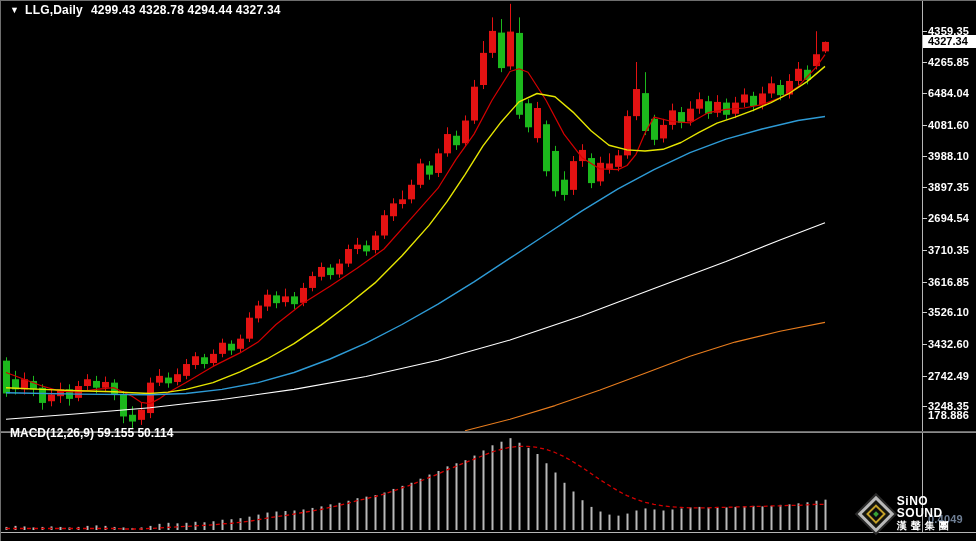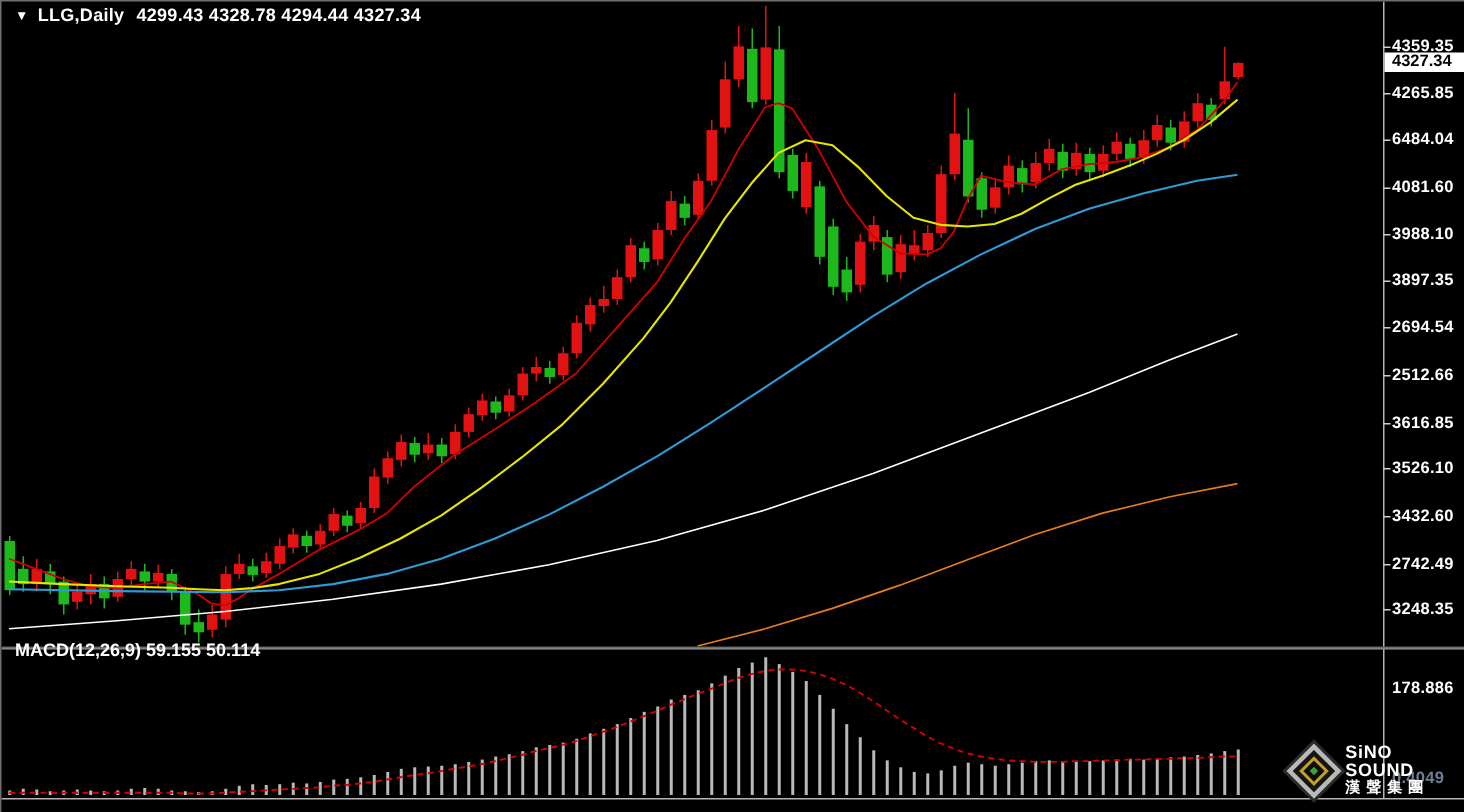--- a/index.html
+++ b/index.html
@@ -360,35 +360,35 @@
       <div class="axis-label" style="top: 85.9312px;">6484.04</div>
       <div class="tick" style="top: 123.554px;"></div>
       <div class="axis-label" style="top: 117.554px;">4081.60</div>
       <div class="tick" style="top: 155.177px;"></div>
       <div class="axis-label" style="top: 149.177px;">3988.10</div>
       <div class="tick" style="top: 185.869px;"></div>
       <div class="axis-label" style="top: 179.869px;">3897.35</div>
       <div class="tick" style="top: 217.492px;"></div>
       <div class="axis-label" style="top: 211.492px;">2694.54</div>
       <div class="tick" style="top: 249.115px;"></div>
-      <div class="axis-label" style="top: 243.115px;">2512.66</div>
+      <div class="axis-label" style="top: 243.115px;">3710.35</div>
       <div class="tick" style="top: 280.738px;"></div>
       <div class="axis-label" style="top: 274.738px;">3616.85</div>
       <div class="tick" style="top: 311.43px;"></div>
       <div class="axis-label" style="top: 305.43px;">3526.10</div>
       <div class="tick" style="top: 343.053px;"></div>
       <div class="axis-label" style="top: 337.053px;">3432.60</div>
       <div class="tick" style="top: 374.676px;"></div>
       <div class="axis-label" style="top: 368.676px;">2742.49</div>
       <div class="tick" style="top: 405.369px;"></div>
       <div class="axis-label" style="top: 399.369px;">3248.35</div>
     </div>
   <div id="price-tag" style="top: 34.4419px;">4327.34</div>
   <div id="macd-min" class="axis-label">0.4049</div>
-  <div id="macd-max" class="axis-label" style="top: 452px;">178.886</div>
+  <div id="macd-max" class="axis-label" style="top: 408px;">178.886</div>
 
   <div class="logo">
     <div class="diamond">
       <div class="d2">
         <div class="d3"></div>
       </div>
     </div>
     <div class="logo-text">
       <div class="l1">SiNO SOUND</div>
       <div class="l2">漢聲集團</div>

